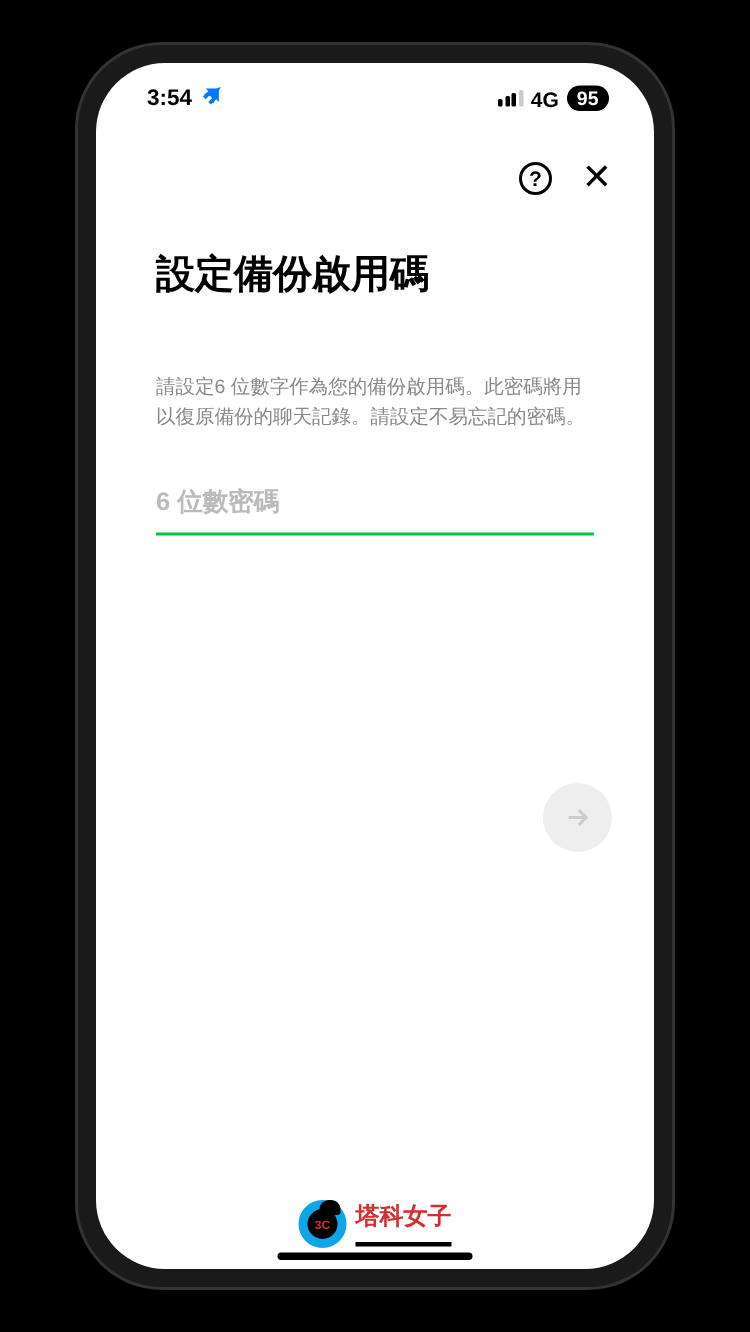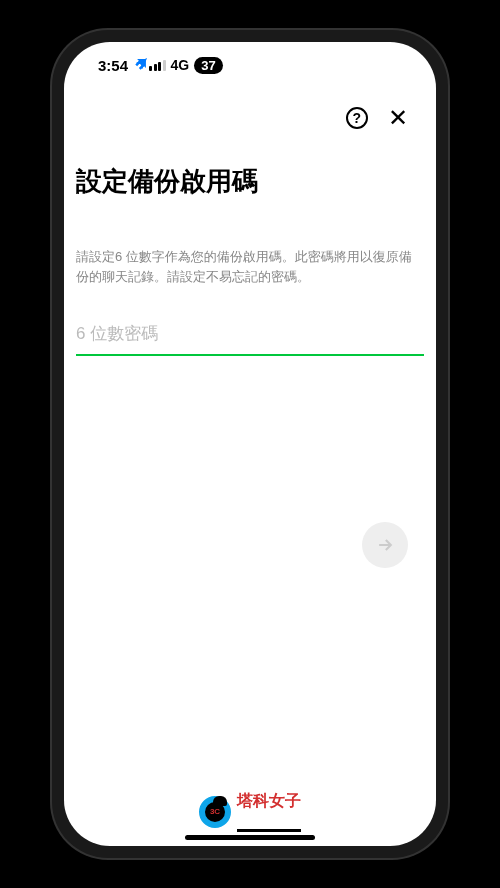--- a/index.html
+++ b/index.html
@@ -34,21 +34,21 @@
       background: #fff;
       border-radius: 46px;
       overflow: hidden;
       position: relative;
       display: flex;
       flex-direction: column;
     }
     
     .status-bar {
       display: flex;
-      justify-content: flex-start;
+      justify-content: space-between;
       align-items: center;
       padding: 14px 30px 4px 34px;
       font-size: 15px;
       font-weight: 600;
       color: #000;
     }
     
     .status-left {
       display: flex;
       align-items: center;
@@ -114,21 +114,21 @@
     }
     
     .close-icon {
       font-size: 24px;
       font-weight: 300;
       cursor: pointer;
       line-height: 1;
     }
     
     .content {
-      padding: 18px 12px;
+      padding: 18px 40px;
       flex: 1;
     }
     
     .title {
       font-size: 26px;
       font-weight: 700;
       color: #000;
       margin-bottom: 10px;
     }
     
@@ -146,20 +146,21 @@
     
     .input-field {
       width: 100%;
       border: none;
       border-bottom: 2px solid #404040;
       padding: 10px 0;
       font-size: 17px;
       color: #000;
       outline: none;
       background: transparent;
+      font-weight: bold;
     }
     
     .input-field.active {
       border-bottom-color: #00c73c;
     }
     
     .input-field::placeholder {
       color: #bbb;
     }
     
@@ -216,21 +217,21 @@
       height: 10px;
       background: #000;
       border-radius: 6px 6px 2px 2px;
     }
     
     .logo-text {
       color: #d32f2f;
       font-size: 16px;
       font-weight: 700;
       border-bottom: 3px solid #000;
-      padding-bottom: 17px;
+      padding-bottom: 6px;
     }
     
     .home-indicator {
       position: absolute;
       bottom: 6px;
       left: 50%;
       transform: translateX(-50%);
       width: 130px;
       height: 5px;
       background: #000;
@@ -254,21 +255,21 @@
         </span>
       </div>
       <div class="status-right">
         <div class="signal-bars">
           <span></span>
             <span></span>
             <span></span>
             <span></span>
         </div>
         <span>4G</span>
-        <span class="battery-pill">37</span>
+        <span class="battery-pill">95</span>
       </div>
     </div>
 
     <div class="top-actions">
       <div class="help-icon">?</div>
       <div class="close-icon">✕</div>
     </div>
 
     <div class="content">
       <h1 class="title">設定備份啟用碼</h1>

